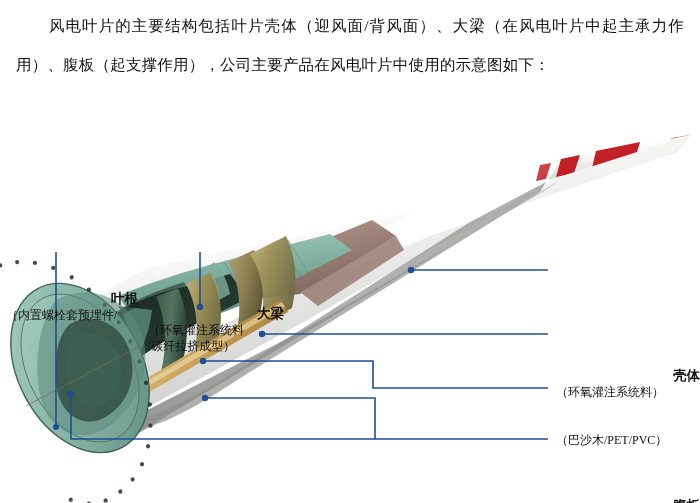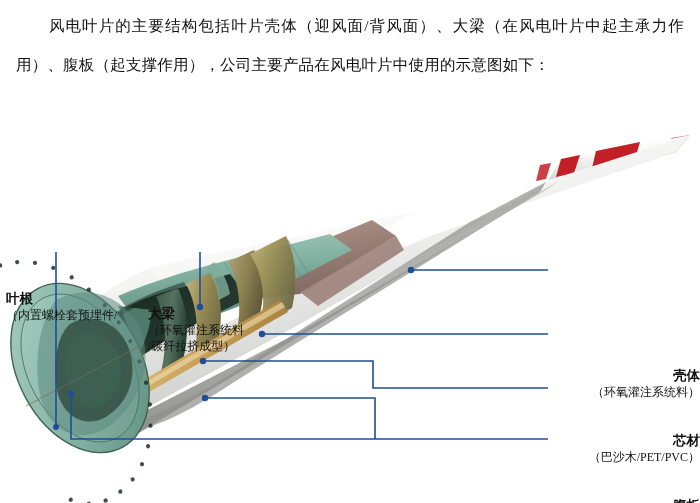--- a/index.html
+++ b/index.html
@@ -17,29 +17,29 @@
     letter-spacing:0.2px;color:#101010;
   }
   .paragraph .indent{display:inline-block;width:32px;}
 
   
   .figure{position:absolute;left:0;top:118px;width:700px;height:385px;}
   .figure svg{position:absolute;left:0;top:0;}
 
   
   .lbl{position:absolute;color:#111;}
-  .lbl .t{font-weight:bold;font-size:13.5px;line-height:17px;text-align:left;white-space:nowrap;}
+  .lbl .t{font-weight:bold;font-size:13.5px;line-height:17px;text-align:right;white-space:nowrap;}
   .lbl .s{font-size:12px;line-height:16px;text-align:left;white-space:nowrap;}
 
   .lbl-root{left:6px;top:172px;width:132px;}
   .lbl-spar{left:148px;top:172px;width:136px;margin-top:15px;}
 
   .lbl-r{text-align:left;}
   .lbl-r .t{text-align:right;padding-left:48px;}
-  .lbl-r .s{text-align:right;}
+  .lbl-r .s{text-align:left;}
 
   .lbl-shell{left:556px;top:249px;width:144px;}
   .lbl-core{left:556px;top:314px;width:144px;}
   .lbl-web{left:556px;top:379px;width:144px;}
 </style>
 </head>
 <body>
 
 <div id="root">
 
@@ -276,21 +276,20 @@
       <div class="s">（环氧灌注系统料</div>
       <div class="s">/碳纤拉挤成型）</div>
     </div>
 
     <div class="lbl lbl-r lbl-shell">
       <div class="t">壳体</div>
       <div class="s">（环氧灌注系统料）</div>
     </div>
 
     <div class="lbl lbl-r lbl-core">
-      <div class="t">芯材</div>
       <div class="s">（巴沙木/PET/PVC）</div>
     </div>
 
     <div class="lbl lbl-r lbl-web">
       <div class="t">腹板</div>
 
     </div>
 
   </div>
 </div>

